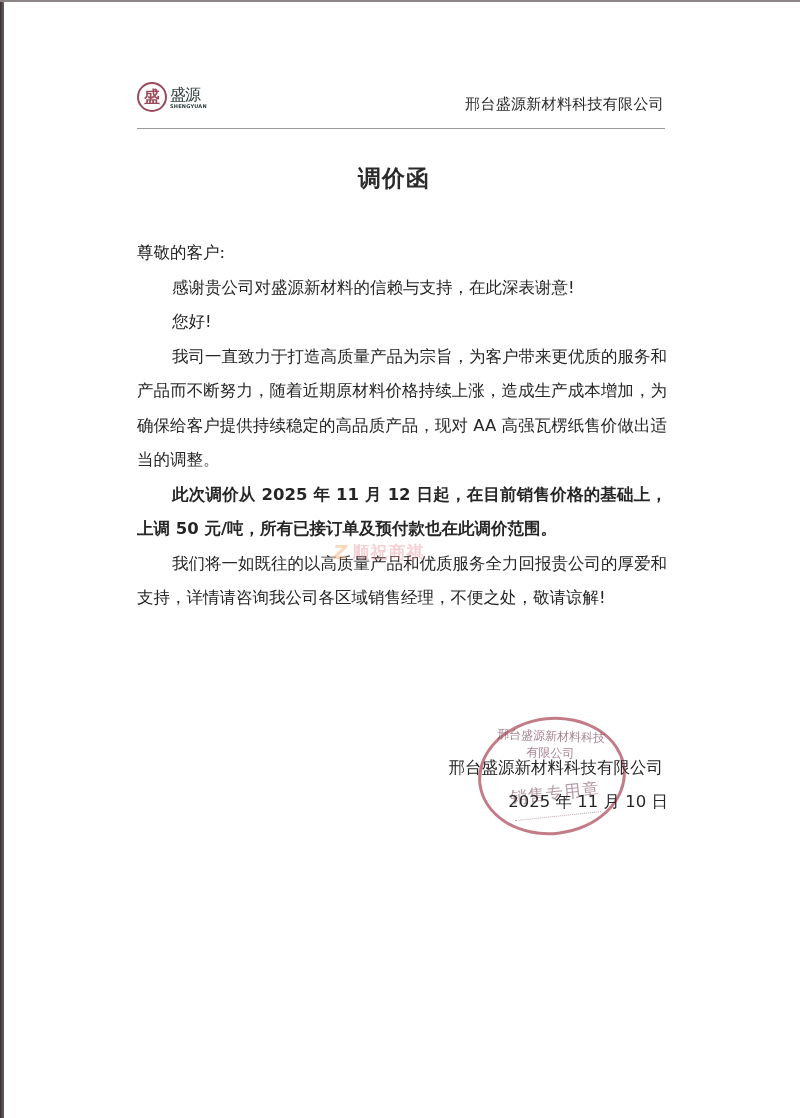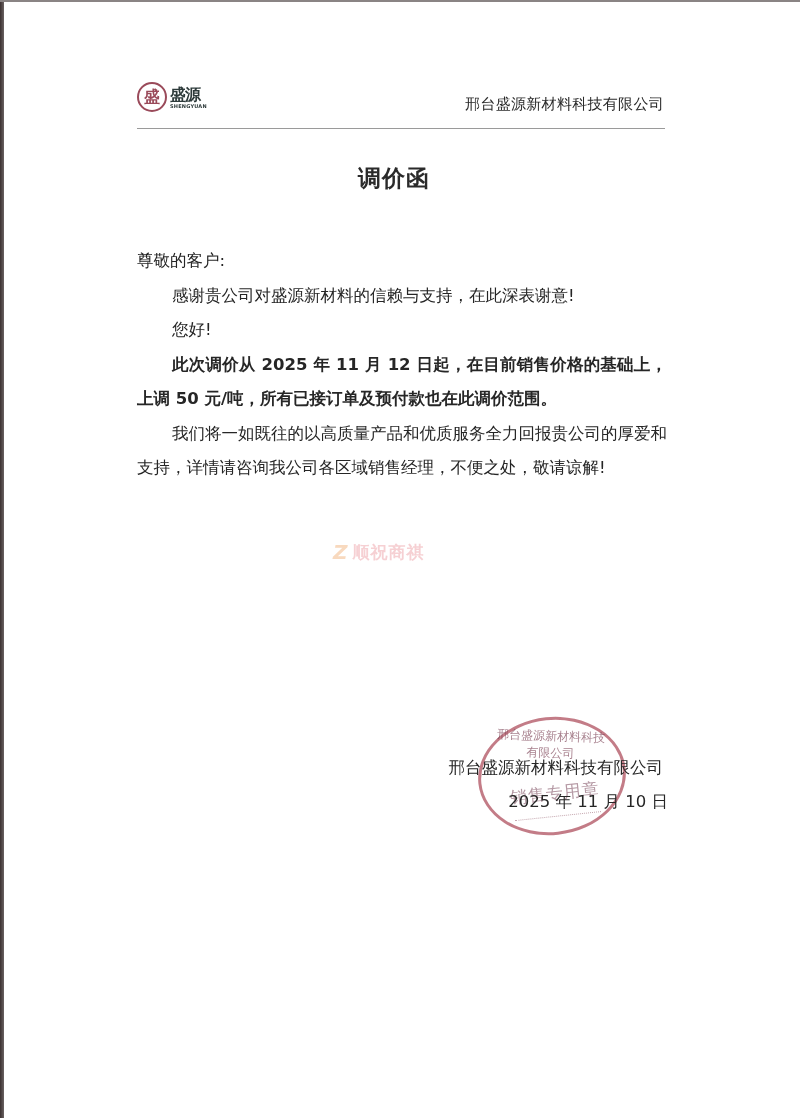--- a/index.html
+++ b/index.html
@@ -22,41 +22,41 @@
 
     
     .logo { position: absolute; left: 137px; top: 82px; display: flex; align-items: center; }
     .logo-mark {
       width: 30px; height: 30px; border-radius: 50%;
       border: 2px solid #9a4a5a; box-sizing: border-box;
       display: flex; align-items: center; justify-content: center;
       color: #9a4a5a; font-size: 16px; font-weight: bold; line-height: 1;
     }
     .logo-text { margin-left: 3px; display: flex; flex-direction: column; }
-    .logo-cn { font-size: 16px; font-weight: bold; color: #2d3a3a; line-height: 17px; letter-spacing: -1px; }
+    .logo-cn { font-size: 16px; font-weight: normal; color: #2d3a3a; line-height: 17px; letter-spacing: -1px; }
     .logo-en { font-size: 5px; color: #2d3a3a; letter-spacing: 0.2px; line-height: 6px; font-weight: bold; }
     .header-company {
       position: absolute; right: 136px; top: 95px;
       font-size: 15px; color: #2a2a2a; letter-spacing: 0.3px;
     }
     .header-rule {
       position: absolute; left: 137px; top: 128px; width: 528px; height: 1px;
       background: #9a9a9a;
     }
 
     
     .title {
       position: absolute; left: 0; width: 788px; top: 163px;
       text-align: center; font-size: 23px; font-weight: bold; color: #2a2a2a;
       letter-spacing: 1px;
     }
 
     
     .body-text {
-      position: absolute; left: 137px; top: 244px; width: 530px;
+      position: absolute; left: 137px; top: 236px; width: 530px;
       font-size: 16.5px; line-height: 34.5px; color: #262626;
     }
     .body-text p { margin: 0; text-align: justify; text-justify: inter-ideograph; }
     .indent { text-indent: 35px; }
     .bold { font-weight: bold; }
 
     
     .watermark {
       position: absolute; left: 333px; top: 540px;
       font-size: 17px; font-weight: bold; color: rgba(230, 120, 130, 0.35);
@@ -111,20 +111,21 @@
   </div>
   <div class="header-company">邢台盛源新材料科技有限公司</div>
   <div class="header-rule"></div>
 
   <div class="title">调价函</div>
 
   <div class="body-text">
     <p>尊敬的客户:</p>
     <p class="indent">感谢贵公司对盛源新材料的信赖与支持，在此深表谢意!</p>
     <p class="indent">您好!</p>
+    <p class="indent">我司一直致力于打造高质量产品为宗旨，为客户带来更优质的服务和产品而不断努力，随着近期原材料价格持续上涨，造成生产成本增加，为确保给客户提供持续稳定的高品质产品，现对 AA 高强瓦楞纸售价做出适当的调整。</p>
     <p class="indent bold">此次调价从 2025 年 11 月 12 日起，在目前销售价格的基础上，上调 50  元/吨，所有已接订单及预付款也在此调价范围。</p>
     <p class="indent">我们将一如既往的以高质量产品和优质服务全力回报贵公司的厚爱和支持，详情请咨询我公司各区域销售经理，不便之处，敬请谅解!</p>
   </div>
 
   <div class="watermark">
     <span class="watermark-z">Z</span>
     <span>顺祝商祺</span>
   </div>
 
   <div class="stamp">

